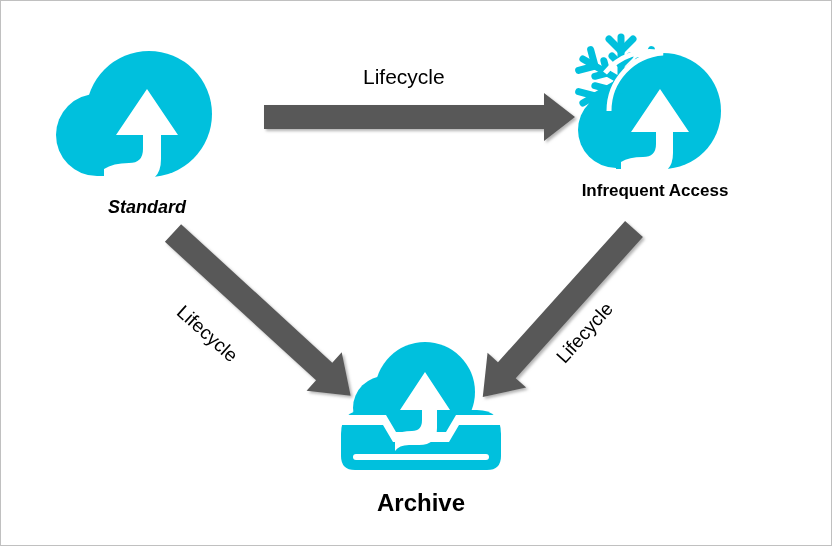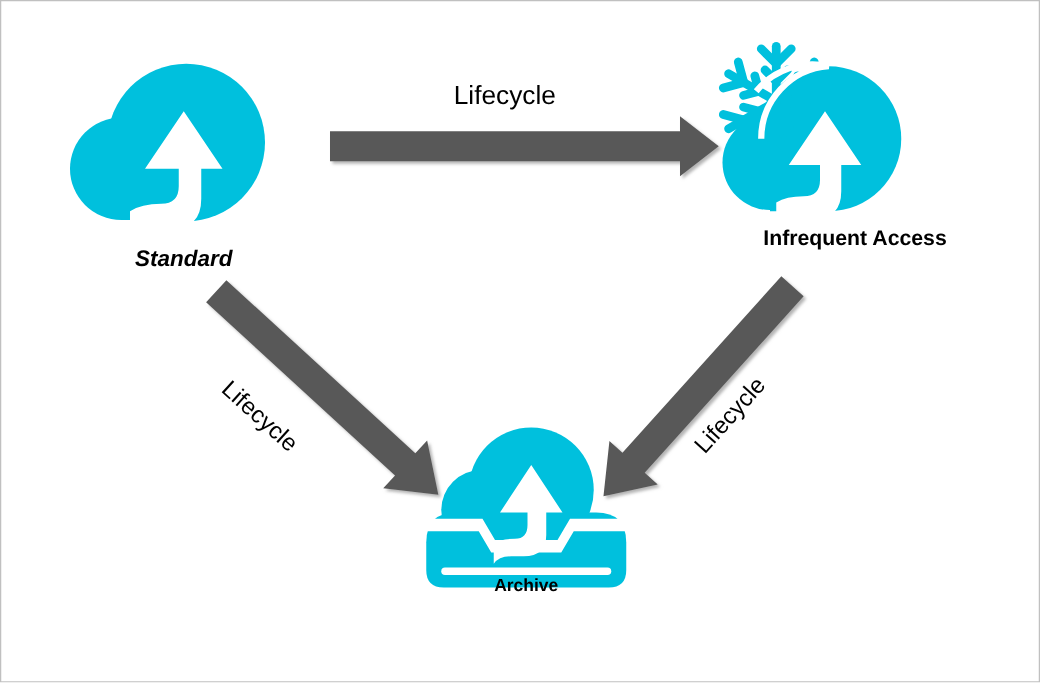--- a/index.html
+++ b/index.html
@@ -45,30 +45,30 @@
     white-space: nowrap;
   }
   #label-standard {
     left: 66px;
     top: 196px;
     width: 160px;
     font-size: 18px;
     font-style: italic;
   }
   #label-infrequent {
-    left: 593px;
+    left: 564px;
     top: 180px;
     width: 180px;
     font-size: 17px;
   }
   #label-archive {
     left: 340px;
-    top: 459px;
+    top: 488px;
     width: 160px;
-    font-size: 14px;
+    font-size: 24px;
   }
   #label-lifecycle-top {
     left: 362px;
     top: 64px;
     font-size: 21px;
   }
   #label-lifecycle-left {
     left: 186px;
     top: 300px;
     font-size: 19px;

